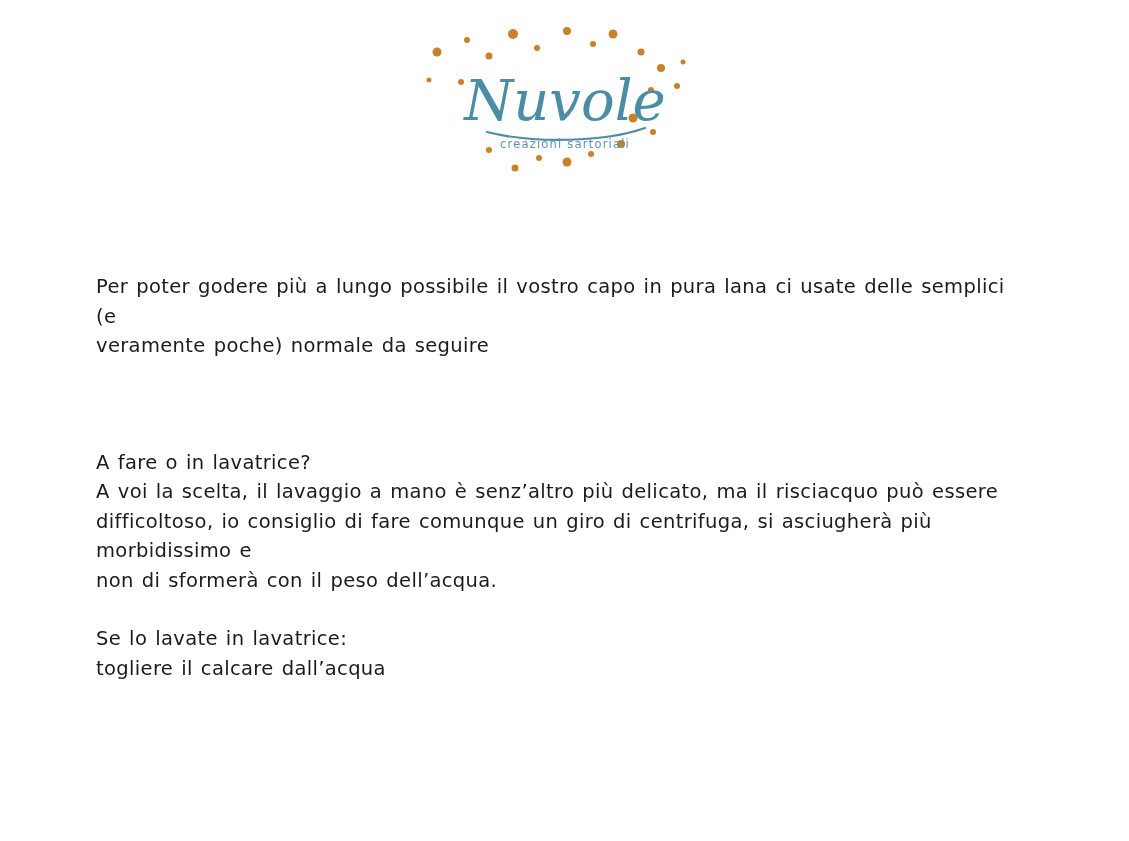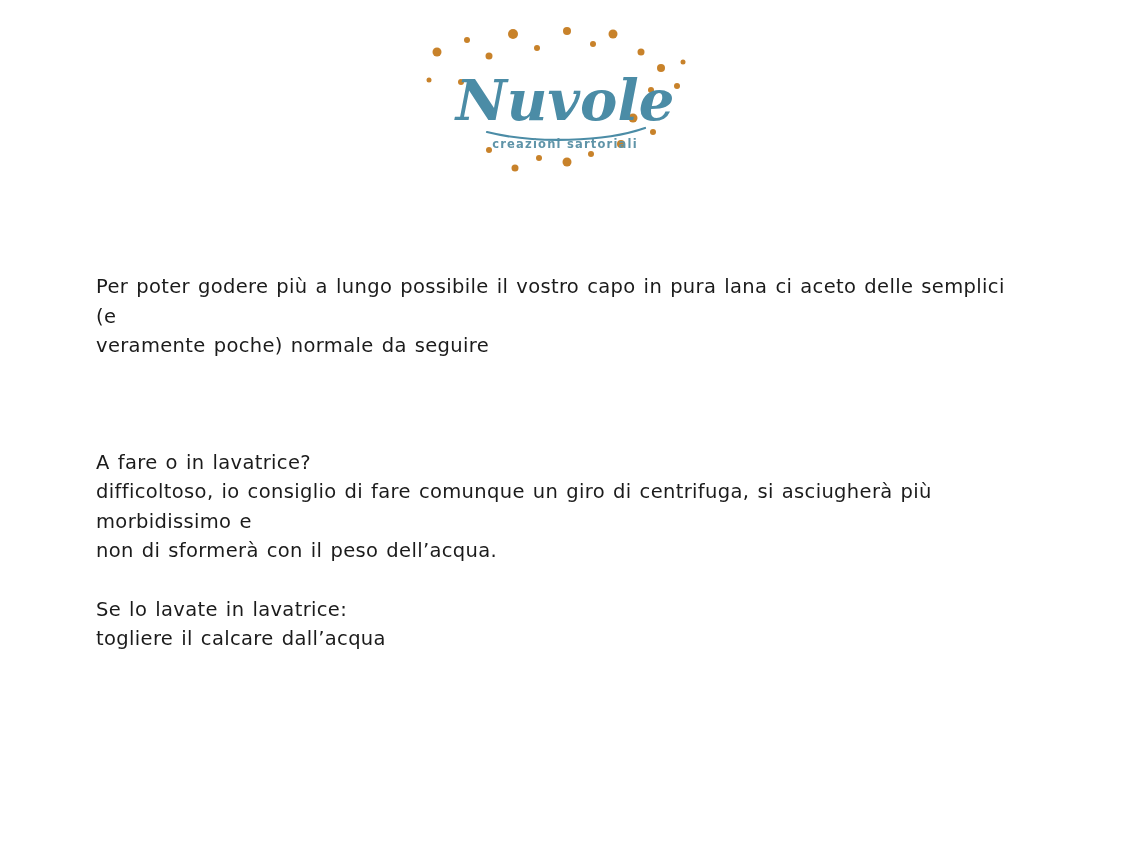--- a/index.html
+++ b/index.html
@@ -22,21 +22,20 @@
     height: 200px;
     position: relative;
   }
   .logo-wrap {
     position: absolute;
     left: 50%;
     top: 22px;
     transform: translateX(-50%);
     width: 300px;
     height: 160px;
-    font-weight: bold;
   }
   .logo-svg {
     display: block;
     width: 300px;
     height: 160px;
   }
 
   
   .doc-body {
     position: absolute;
@@ -96,36 +95,37 @@
 
       <path d="M72 110 C 120 122, 190 120, 230 106" stroke="#4b8ca6" stroke-width="2.2" fill="none" stroke-linecap="round"></path>
       <text x="150" y="126" text-anchor="middle" font-family="DejaVu Sans, sans-serif" font-size="11.5" letter-spacing="1.2" fill="#5f94a8">creazioni sartoriali</text>
     </svg>
   </div>
 </div>
 
 <div class="doc-body">
 
   <p class="para">
-    <span class="line">Per poter godere più a lungo possibile il vostro capo in pura lana ci aceto delle semplici (e</span>
+    <span class="line">Per poter godere più a lungo possibile il vostro capo in pura lana ci usate delle semplici (e</span>
     <span class="line">veramente poche) normale da seguire</span>
   </p>
 
   <div class="gap"></div>
 
   <p class="para">
   </p>
 
   <div class="gap"></div>
 
 
   <div class="gap"></div>
 
   <p class="para">
     <span class="line">A fare o in lavatrice?</span>
+    <span class="line">A voi la scelta, il lavaggio a mano è senz’altro più delicato, ma il risciacquo può essere</span>
     <span class="line">difficoltoso, io consiglio di fare comunque un giro di centrifuga, si asciugherà più morbidissimo e</span>
     <span class="line">non di sformerà con il peso dell’acqua.</span>
   </p>
 
   <div class="gap"></div>
 
   <p class="para">
     <span class="line">Se lo lavate in lavatrice:</span>
     <span class="line">togliere il calcare dall’acqua</span>
   </p>

